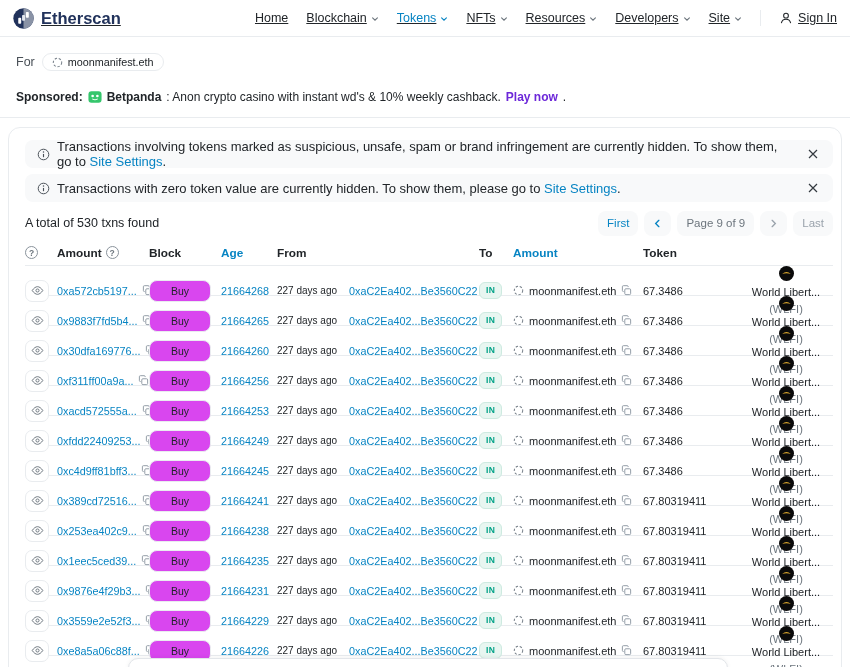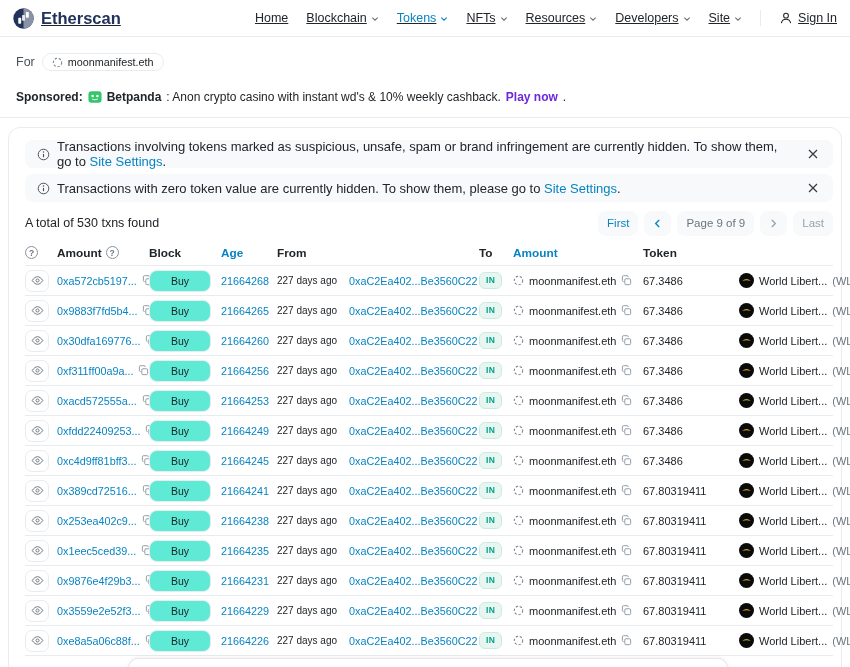--- a/index.html
+++ b/index.html
@@ -67,29 +67,29 @@
     font-size:11.8px; font-weight:bold; color:#212529; }
   .thead .blue { color:#0784c3; cursor:pointer; }
   .th { display:flex; align-items:center; gap:4px; }
   .trow { height:30px; border-bottom:1px solid #e9ecef; font-size:11.5px; }
   .cell { display:flex; align-items:center; gap:5px; white-space:nowrap; }
   .eye-btn { width:24px; height:22px; border:1px solid #e9ecef; border-radius:7px;
     background:#fff; display:flex; align-items:center; justify-content:center; cursor:pointer; }
   .hash-link, .block-link, .from-link { color:#0784c3; font-size:10.8px; cursor:pointer; }
   .copy-btn { cursor:pointer; display:flex; }
   .buy-btn { width:62px; height:22px; border:1px solid #e9ecef; border-radius:8px;
-    background:#5eead4; font-size:10.5px; color:#212529; display:flex; align-items:center;
+    background:#d946ef; font-size:10.5px; color:#212529; display:flex; align-items:center;
     justify-content:center; cursor:pointer; font-family:inherit; }
   .age-text { color:#212529; font-size:10px; }
   .in-badge { background:#e8f6f1; border:1px solid #cdeae0; color:#00a186;
     border-radius:6px; font-size:8.5px; font-weight:bold; letter-spacing:0.4px;
     padding:3px 6px; line-height:1; }
   .to-name { color:#212529; font-size:11px; cursor:pointer; }
   .amount-text { color:#212529; font-size:11px; }
-  .token-cell { cursor:pointer; }
+  .token-cell { cursor:pointer;flex-direction:column; }
   .token-name { color:#212529; font-size:11px; }
   .token-symbol { color:#6c757d; font-size:11px; }
 
   .q-circle { width:13px; height:13px; border:1px solid #8a939c; border-radius:50%;
     color:#6c757d; font-size:8.5px; display:flex; align-items:center; justify-content:center;
     font-weight:bold; cursor:pointer; }
 
   
   .bottom-popup { position:absolute; left:128px; top:658px; width:600px; height:24px;
     background:#fff; border:1px solid #e3e6ea; border-radius:10px;

